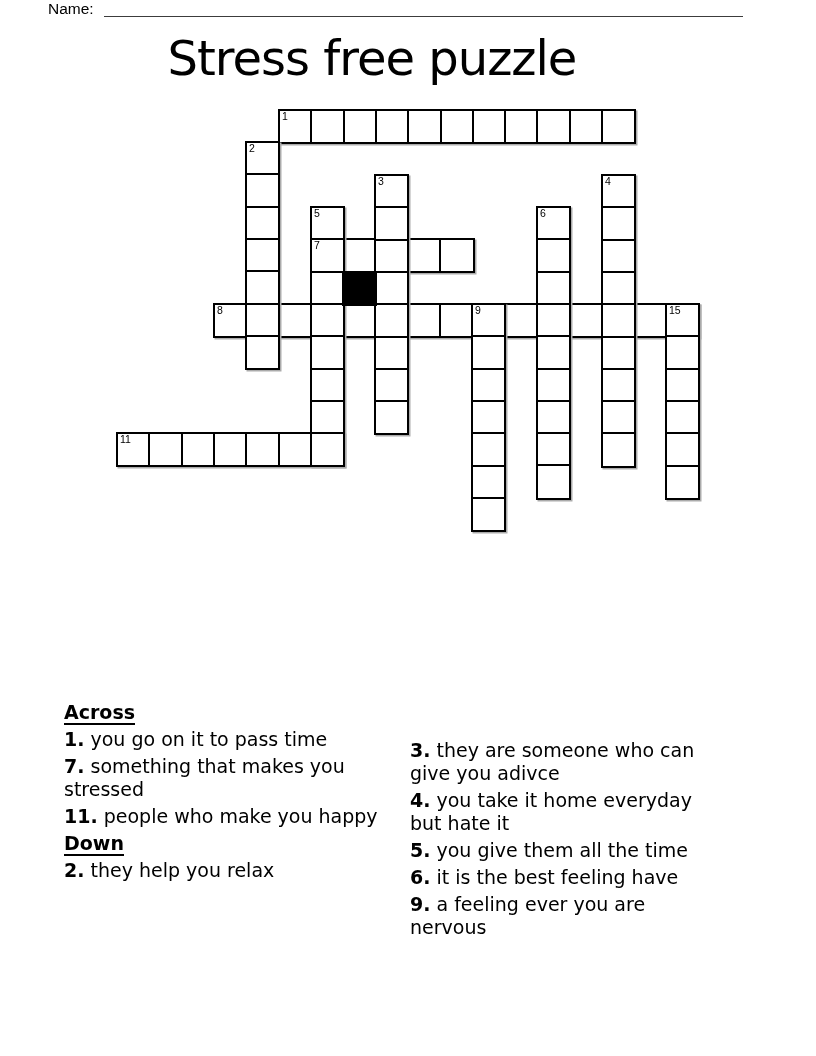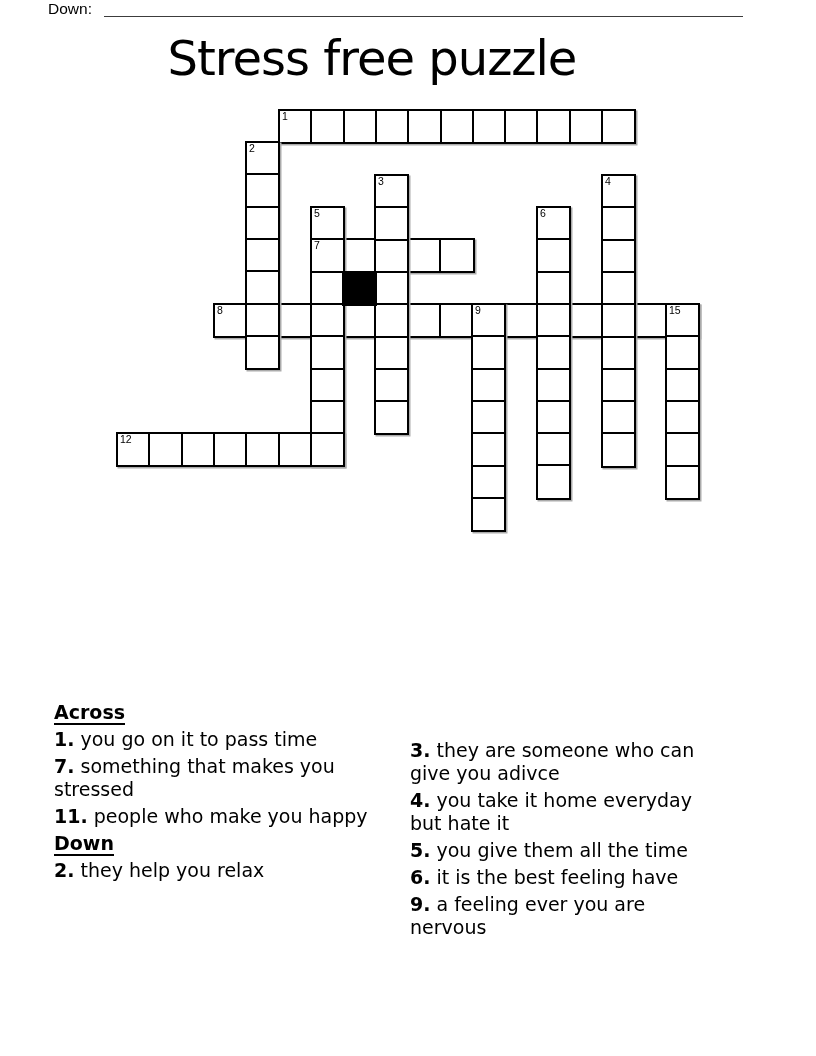--- a/index.html
+++ b/index.html
@@ -82,21 +82,21 @@
     padding-bottom: 0px;
   }
   .clue .num { font-weight: bold; }
   .clue .txt { white-space: pre-line; }
 </style>
 </head>
 <body>
 
 <div class="page">
 
-  <span class="name-label">Down:</span>
+  <span class="name-label">Name:</span>
   <div class="name-line"></div>
 
   <h1 class="title">Stress free puzzle</h1>
 
   <div class="grid-layer">
       <div class="entry" style="left: 278px; top: 109px; width: 358px; height: 35px; border-color: rgb(0, 0, 0); background: rgb(255, 255, 255); box-shadow: rgb(171, 171, 171) 1.5px 1.5px 0px;">
         <div class="divider" style="background: rgb(0, 0, 0); left: 30px; top: 0px; width: 2px; height: 100%;"></div>
         <div class="divider" style="background: rgb(0, 0, 0); left: 63px; top: 0px; width: 2px; height: 100%;"></div>
         <div class="divider" style="background: rgb(0, 0, 0); left: 95px; top: 0px; width: 2px; height: 100%;"></div>
         <div class="divider" style="background: rgb(0, 0, 0); left: 127px; top: 0px; width: 2px; height: 100%;"></div>
@@ -202,24 +202,24 @@
       <div class="cell-num" style="left: 282px; top: 111px;">1</div>
       <div class="cell-num" style="left: 249px; top: 143px;">2</div>
       <div class="cell-num" style="left: 378px; top: 176px;">3</div>
       <div class="cell-num" style="left: 605px; top: 176px;">4</div>
       <div class="cell-num" style="left: 314px; top: 208px;">5</div>
       <div class="cell-num" style="left: 540px; top: 208px;">6</div>
       <div class="cell-num" style="left: 314px; top: 240px;">7</div>
       <div class="cell-num" style="left: 217px; top: 305px;">8</div>
       <div class="cell-num" style="left: 475px; top: 305px;">9</div>
       <div class="cell-num" style="left: 669px; top: 305px;">15</div>
-      <div class="cell-num" style="left: 120px; top: 434px;">12</div>
+      <div class="cell-num" style="left: 120px; top: 434px;">11</div>
     </div>
 
-  <div class="clue-col" id="clue-col-0" style="left:54px; top:701px; width:352px;">
+  <div class="clue-col" id="clue-col-0" style="left:64px; top:701px; width:352px;">
       <p class="clue-header"><span>Across</span></p>
       <p class="clue"><span class="num">1.</span><span class="txt"> you go on it to pass time</span></p>
       <p class="clue"><span class="num">7.</span><span class="txt"> something that makes you
 stressed</span></p>
       <p class="clue"><span class="num">11.</span><span class="txt"> people who make you happy</span></p>
       <p class="clue-header"><span>Down</span></p>
       <p class="clue"><span class="num">2.</span><span class="txt"> they help you relax</span></p>
     </div>
   <div class="clue-col" id="clue-col-1" style="left:410px; top:739px; width:382px;">
       <p class="clue"><span class="num">3.</span><span class="txt"> they are someone who can

